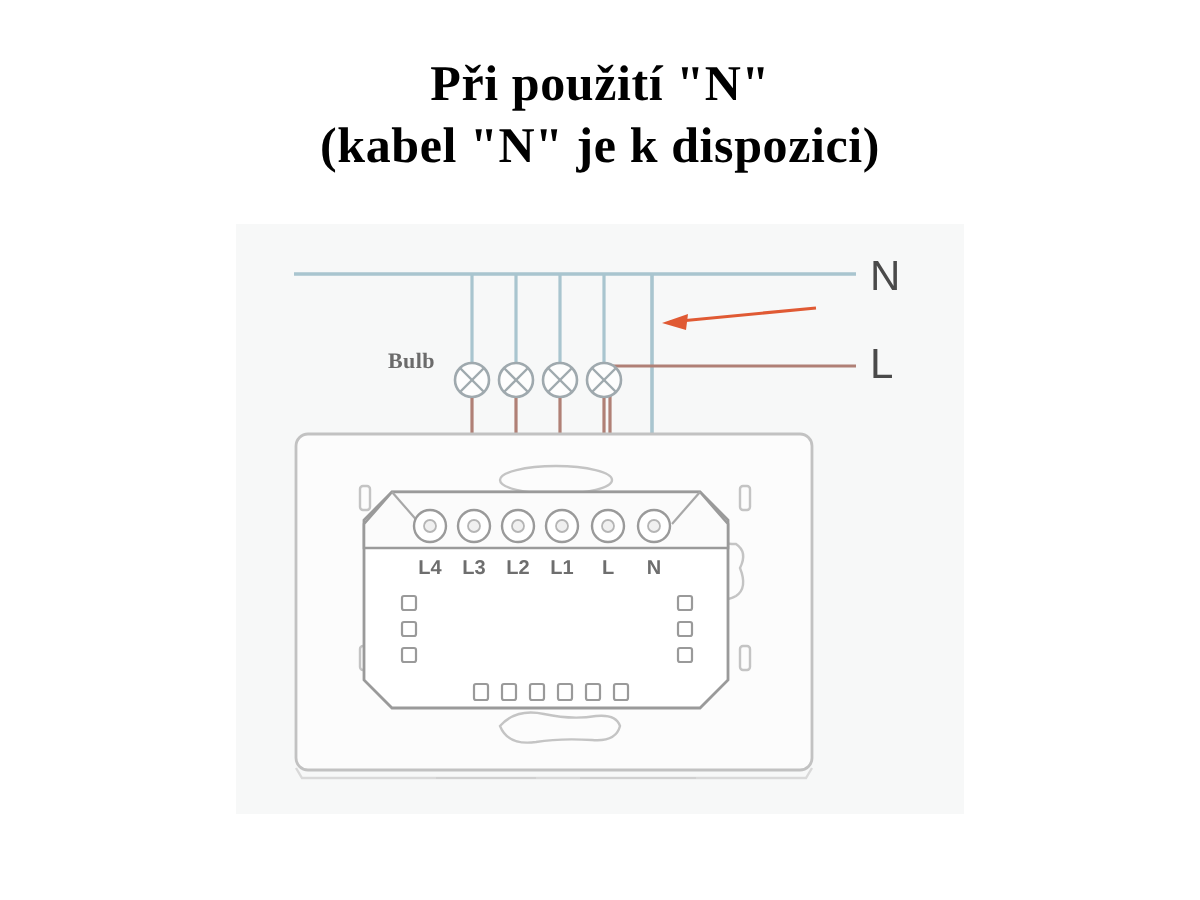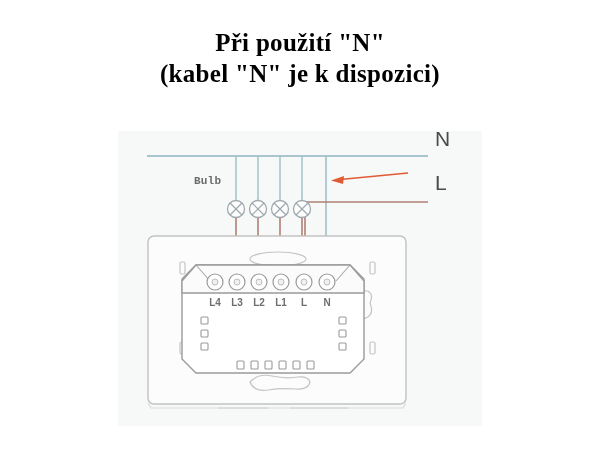--- a/index.html
+++ b/index.html
@@ -38,21 +38,21 @@
     font-size: 25px;
   }
   .title-line2 {
     font-size: 25px;
   }
 
   
   #diagram {
     position: absolute;
     left: 118px;
-    top: 131px;
+    top: 112px;
     width: 364px;
     height: 295px;
     background: #a16207;
   }
   #diagram svg {
     display: block;
   }
 
   .lbl-n, .lbl-l {
     position: absolute;
@@ -62,21 +62,21 @@
     color: #4a4a4a;
     line-height: 1;
   }
   .lbl-n { left: 435px; top: 128px; }
   .lbl-l { left: 435px; top: 172px; }
 
   .lbl-bulb {
     position: absolute;
     left: 194px;
     top: 175px;
-    font-family: Liberation Mono, monospace;
+    font-family: Liberation Serif, serif;
     font-size: 11px;
     font-weight: bold;
     color: #6b6b6b;
     letter-spacing: 0.2px;
   }
 
   .terminal-label {
     font-family: "Liberation Sans", sans-serif;
     font-size: 10px;
     font-weight: bold;

